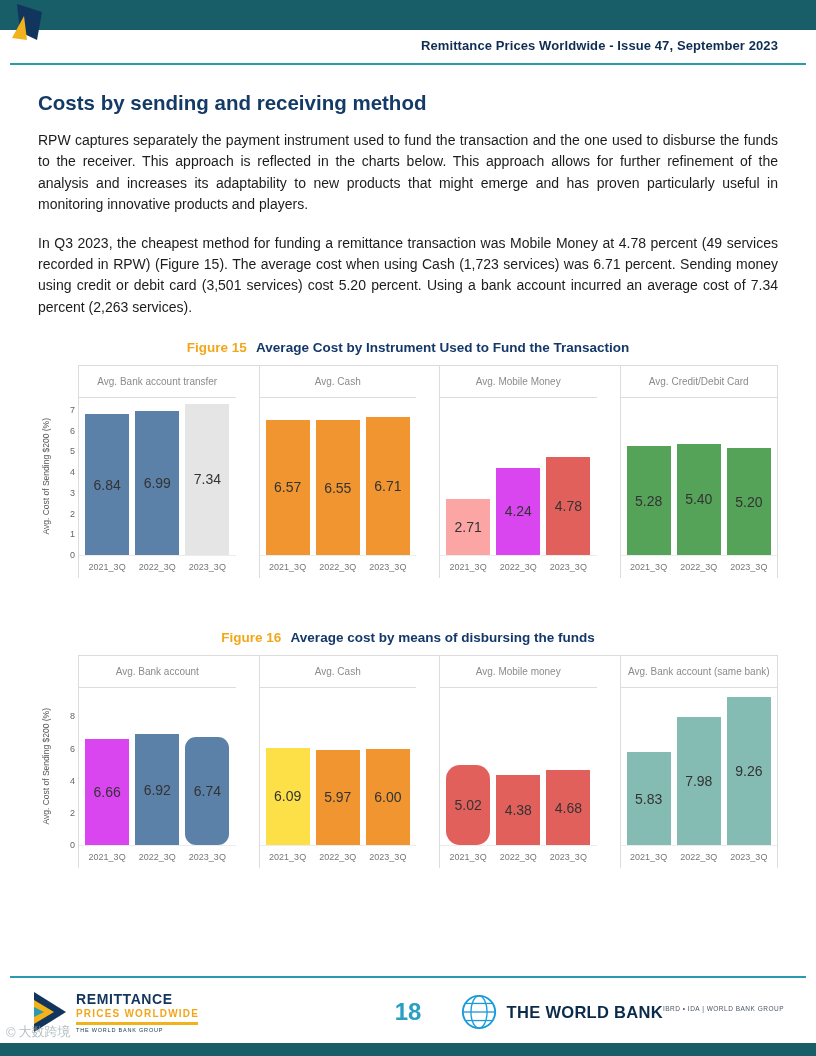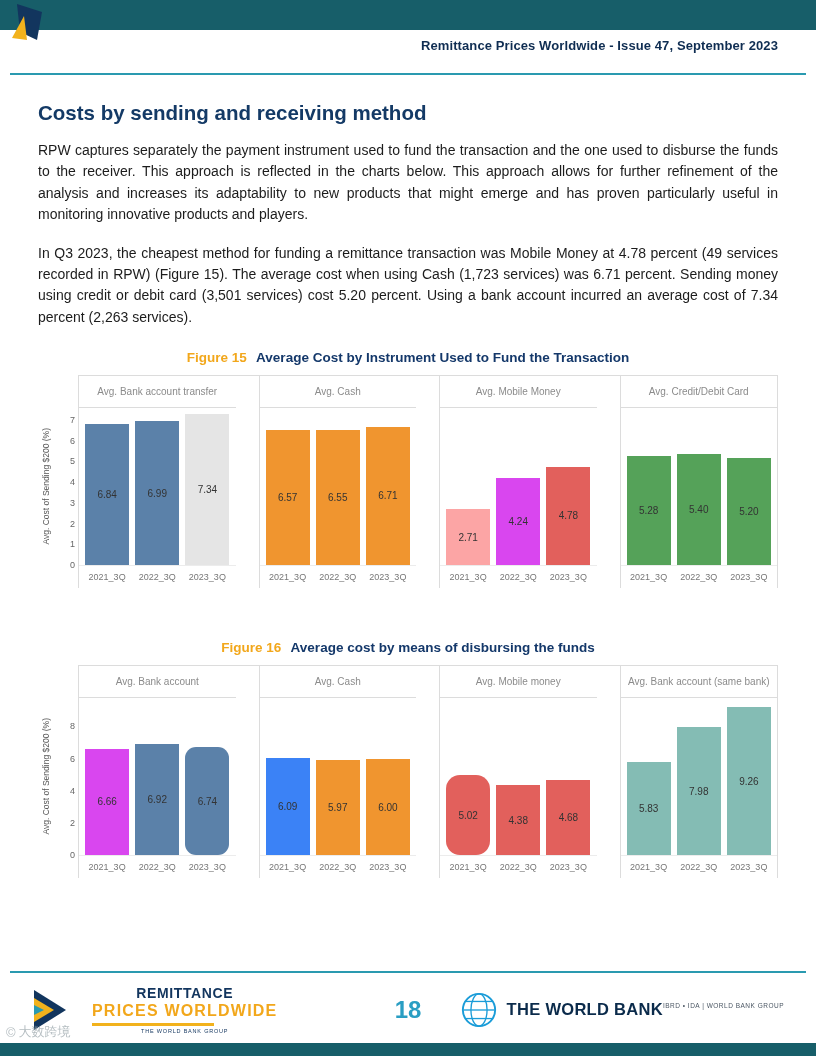--- a/index.html
+++ b/index.html
@@ -7,21 +7,21 @@
   body { font-family: "Liberation Sans", sans-serif; }
   .page {
     position: relative; width: 816px; height: 1056px; margin: 0 auto;
     background: #ffffff; overflow: hidden;
   }
   .topbar { position: absolute; top: 0; left: 0; right: 0; height: 30px; background: #175e69; }
   .bottombar { position: absolute; bottom: 0; left: 0; right: 0; height: 13px; background: #175e69; }
   .corner-mark { position: absolute; top: 2px; left: 10px; z-index: 3; }
 
   .header-block {
-    position: relative; margin: 36px 10px 0; padding: 0 28px 19px 0;
+    position: relative; margin: 36px 10px 0; padding: 0 28px 9px 0;
     border-bottom: 2px solid #2a9ab0; text-align: right;
   }
   .header-issue { font-size: 13px; font-weight: 700; color: #0f2d52; letter-spacing: .1px; }
 
   .content { padding: 0 38px; }
   .doc-title { margin-top: 26px; font-size: 20.5px; font-weight: 700; color: #143a66; }
   .body-para {
     margin-top: 15px; font-size: 14px; line-height: 1.53; text-align: justify; color: #1c1c1c;
   }
   .body-para + .body-para { margin-top: 17px; }
@@ -50,33 +50,33 @@
   .panel:last-child { border-right: 1px solid #dcdcdc; }
   .panel-header {
     height: 32px; flex: none; display: flex; align-items: center; justify-content: center;
     font-size: 10px; color: #8b8b8b; border-bottom: 1px solid #dcdcdc; text-align: center;
   }
   .panel-plot {
     height: 158px; flex: none; display: flex; align-items: flex-end;
     justify-content: space-evenly; border-bottom: 1px solid #ececec;
   }
   .bar { width: 44px; display: flex; align-items: center; justify-content: center; }
-  .bar-label { font-size: 10px; color: #333; white-space: nowrap; }
+  .bar-label { font-size: 14px; color: #333; white-space: nowrap; }
   .panel-x { height: 22px; flex: none; display: flex; justify-content: space-evenly; align-items: center; }
   .xtick { width: 44px; text-align: center; font-size: 9px; color: #777; }
 
   .footer {
     position: absolute; left: 10px; right: 10px; bottom: 22px;
     border-top: 2px solid #2a9ab0; padding: 12px 22px 0;
     display: grid; grid-template-columns: 1fr auto 1fr; align-items: center;
   }
-  .footer-left { justify-self: start; display: flex; align-items: center; gap: 24px; text-align: center; }
+  .footer-left { justify-self: start; display: flex; align-items: center; gap: 8px; }
   .rpw-text { display: flex; flex-direction: column; }
   .rpw-l1 { font-size: 14px; font-weight: 800; color: #12355e; letter-spacing: .6px; }
-  .rpw-l2 { font-size: 16px; font-weight: 700; color: #f2a71b; letter-spacing: 1.2px; margin-top: 1px; }
+  .rpw-l2 { font-size: 10px; font-weight: 700; color: #f2a71b; letter-spacing: 1.2px; margin-top: 1px; }
   .rpw-rule { height: 3px; background: #f2b21c; width: 122px; margin: 3px 0 2px; }
   .rpw-l3 { font-size: 5.5px; color: #12355e; letter-spacing: .8px; }
   .footer-center { justify-self: center; }
   .page-num { font-size: 24px; font-weight: 700; color: #2a9ec3; }
   .footer-right { justify-self: end; display: flex; align-items: center; gap: 9px; }
   .wb-text { display: flex; flex-direction: row; }
   .wb-name { font-size: 16.5px; font-weight: 700; color: #0b2b4b; letter-spacing: .3px; }
   .wb-sub { font-size: 6.5px; color: #4a5663; letter-spacing: .5px; margin-top: 2px; }
 
   .watermark {
@@ -251,21 +251,21 @@
             </div>
             <div class="panel-x">
               <span class="xtick">2021_3Q</span>
               <span class="xtick">2022_3Q</span>
               <span class="xtick">2023_3Q</span>
             </div>
           </div>
           <div class="panel">
             <div class="panel-header">Avg. Cash</div>
             <div class="panel-plot">
-              <div class="bar" style="height: 62.1429%; background: #3b82f6;">
+              <div class="bar" style="height: 62.1429%; background: #fde047;">
                 <span class="bar-label">6.09</span>
               </div>
               <div class="bar" style="height: 60.9184%; background: rgb(240, 149, 47);">
                 <span class="bar-label">5.97</span>
               </div>
               <div class="bar" style="height: 61.2245%; background: rgb(240, 149, 47);">
                 <span class="bar-label">6.00</span>
               </div>
             </div>
             <div class="panel-x">

